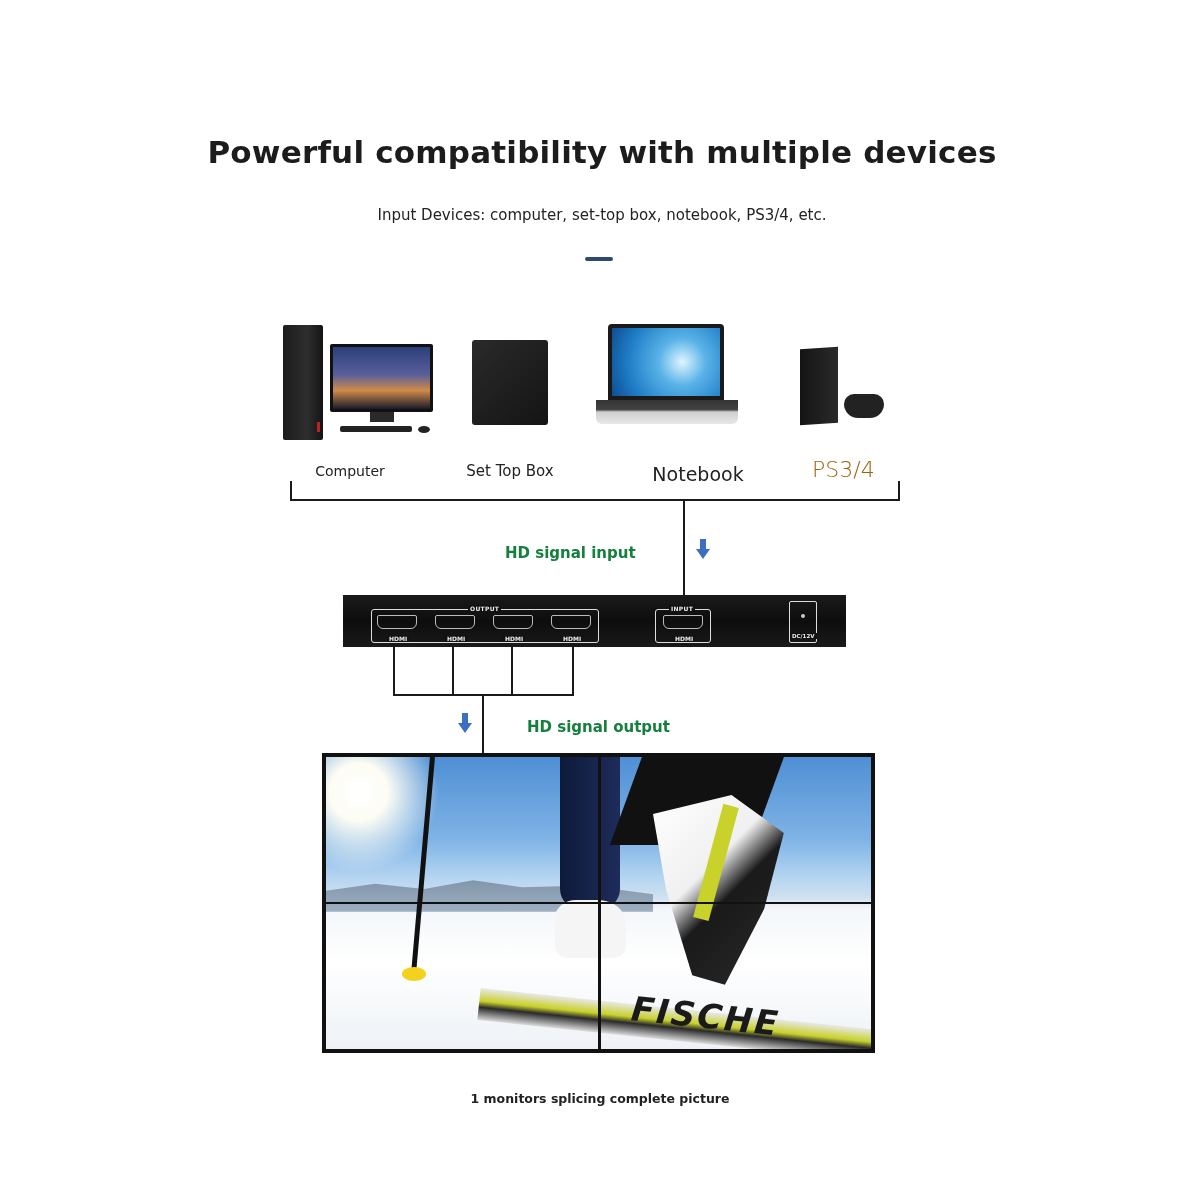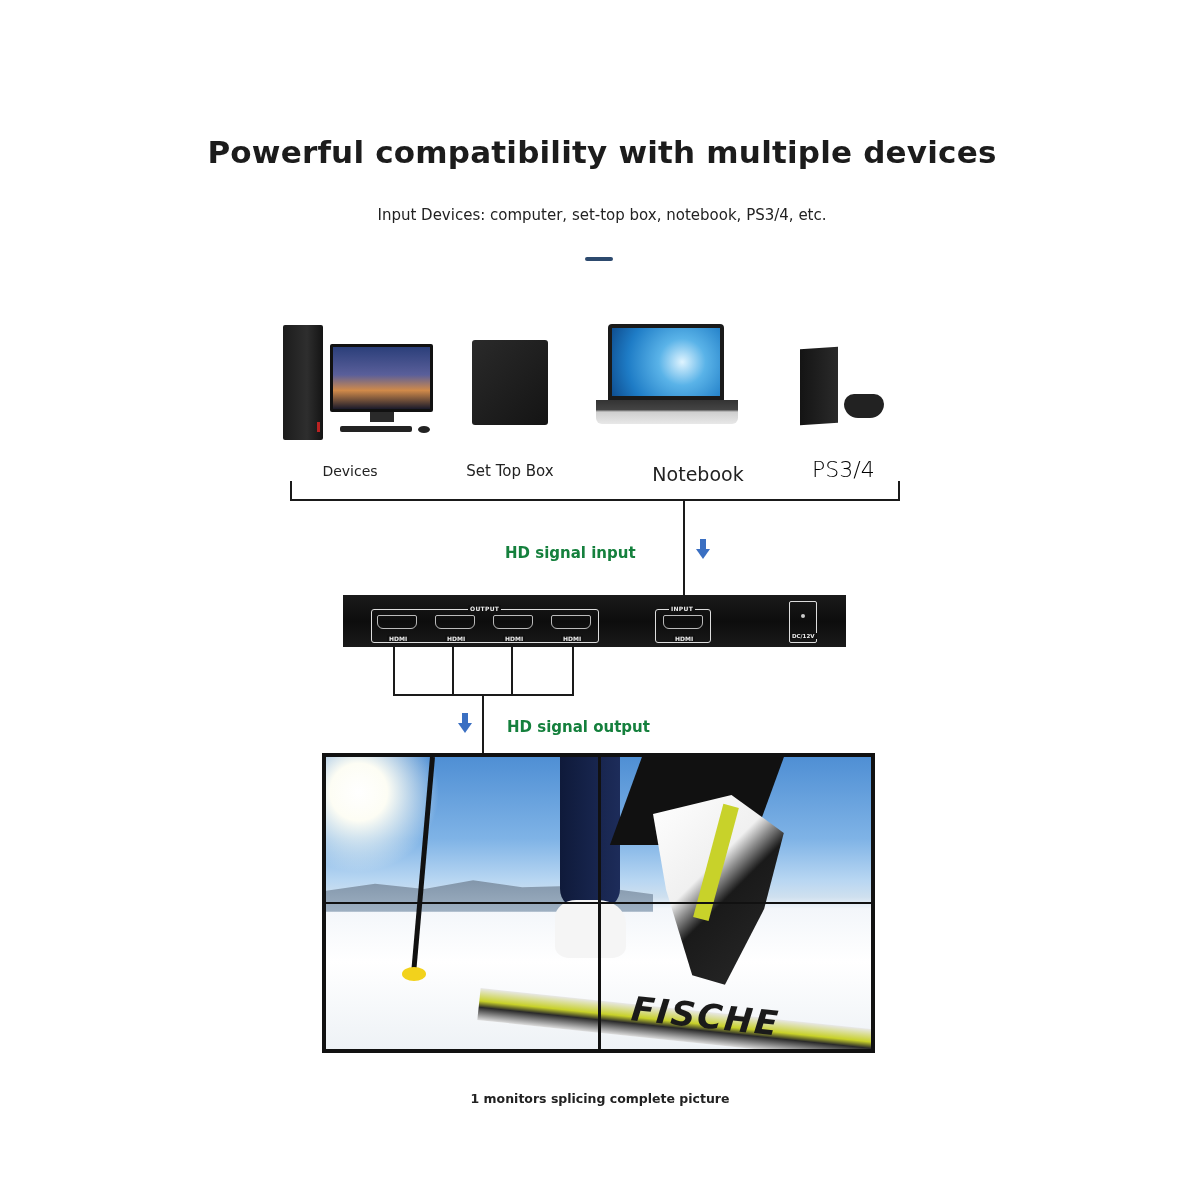--- a/index.html
+++ b/index.html
@@ -3,21 +3,21 @@
 <meta charset="utf-8">
 <style>
   html, body { margin:0; padding:0; background:#ffffff; }
   body { width:1200px; height:1200px; position:relative; overflow:hidden; font-family:"DejaVu Sans", sans-serif; color:#1a1a1a; }
   .abs { position:absolute; }
   .title { left:0; top:134px; width:1204px; text-align:center; font-size:31px; font-weight:bold; letter-spacing:0.2px; color:#1c1c1c; }
   .subtitle { left:0; top:206px; width:1204px; text-align:center; font-size:15px; color:#222; }
   .accent-bar { left:585px; top:257px; width:28px; height:4px; border-radius:2px; background:#2d4a6e; }
 
   .device-label { font-size:14px; color:#222; text-align:center; }
-  .ps-label { font-size:22px; color:#000000; font-family:"DejaVu Sans", sans-serif; font-weight:300; }
+  .ps-label { font-size:22px; color:#a16207; font-family:"DejaVu Sans", sans-serif; font-weight:300; }
 
   .line { background:#1a1a1a; position:absolute; }
   .blue-text { font-size:15px; font-weight:bold; color:#15803d; }
   .arrow { width:14px; height:20px; }
 
   
   .tower { left:283px; top:325px; width:40px; height:115px; background:linear-gradient(90deg,#1c1c1c,#2e2e2e 60%,#141414); border-radius:2px; }
   .tower::after { content:""; position:absolute; right:3px; bottom:8px; width:3px; height:10px; background:#b22; }
   .monitor { left:330px; top:344px; width:103px; height:68px; background:#111; border-radius:2px; }
   .monitor-screen { position:absolute; left:3px; top:3px; right:3px; bottom:3px; background:linear-gradient(180deg,#2b3f7a 0%,#5a5f9a 45%,#d08a4a 70%,#1a1a2a 100%); }
@@ -74,21 +74,21 @@
 <div class="abs accent-bar"></div>
 
 <div>
   <div class="abs tower"></div>
   <div class="abs monitor">
       <div class="monitor-screen"></div>
     </div>
   <div class="abs stand"></div>
   <div class="abs keyboard"></div>
   <div class="abs mouse"></div>
-  <div class="abs device-label" style="left:300px; top:463px; width:100px;">Devices</div>
+  <div class="abs device-label" style="left:300px; top:463px; width:100px;">Computer</div>
 </div>
 
 <div>
   <div class="abs stb"></div>
   <div class="abs device-label" style="left:455px; top:462px; width:110px; font-size:15px;">Set Top Box</div>
 </div>
 
 <div>
   <div class="abs laptop-lid">
       <div class="laptop-screen"></div>
@@ -143,21 +143,21 @@
 <div class="line" style="left:452px; top:647px; width:2px; height:48px;"></div>
 <div class="line" style="left:511px; top:647px; width:2px; height:48px;"></div>
 <div class="line" style="left:572px; top:647px; width:2px; height:48px;"></div>
 <div class="line" style="left:393px; top:694px; width:181px; height:2px;"></div>
 <div class="line" style="left:482px; top:695px; width:2px; height:59px;"></div>
 
 <svg class="abs arrow" style="left:458px; top:713px;" viewBox="0 0 14 20">
   <rect x="4" y="0" width="6" height="11" fill="#3a6fc2"></rect>
   <polygon points="0,10 14,10 7,20" fill="#3a6fc2"></polygon>
 </svg>
-<div class="abs blue-text" style="left:507px; top:718px;">HD signal output</div>
+<div class="abs blue-text" style="left:527px; top:718px;">HD signal output</div>
 
 <div class="abs wall">
   <div class="panel" style="left:4px; top:4px; right:4px; bottom:4px;">
     <div class="sky"></div>
     <div class="mountains"></div>
     <div class="pole"></div>
     <div class="basket"></div>
     <div class="leg"></div>
     <div class="boot1"></div>
     <div class="leg2"></div>

